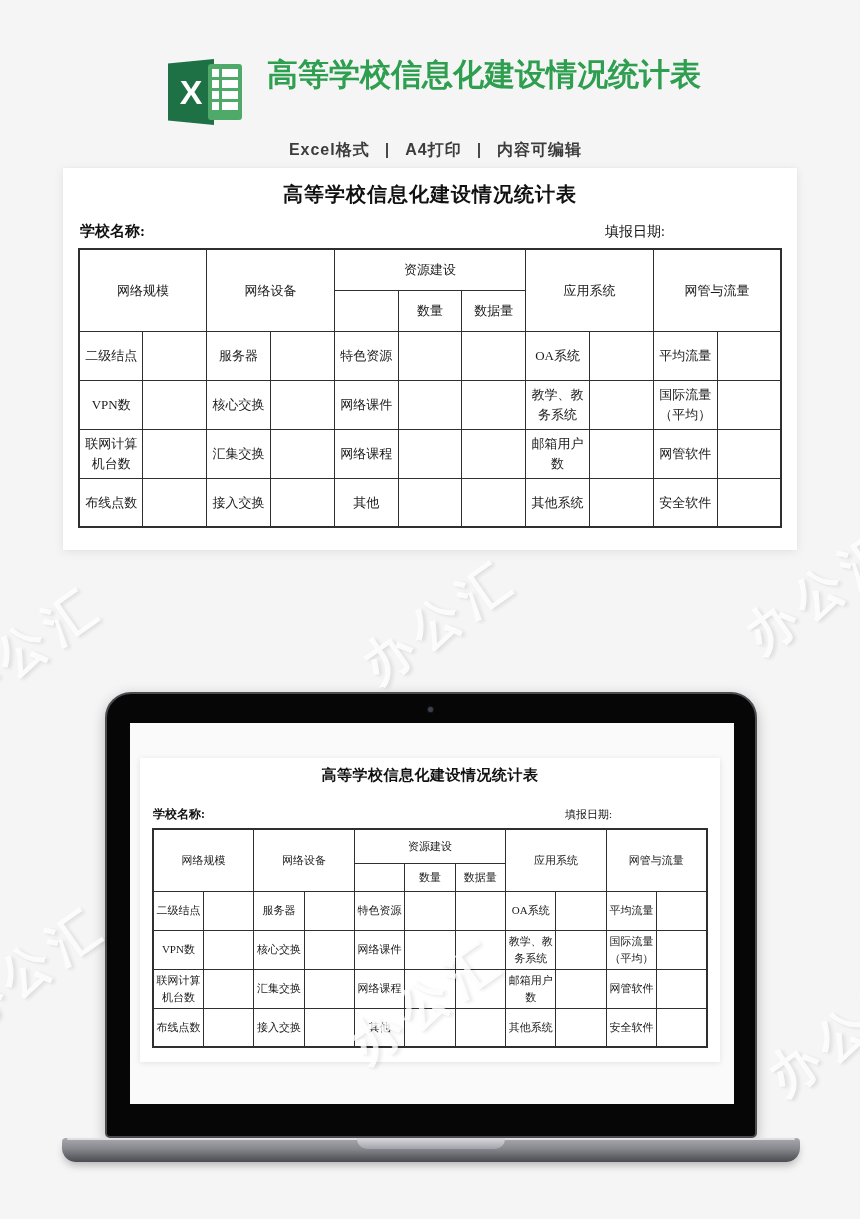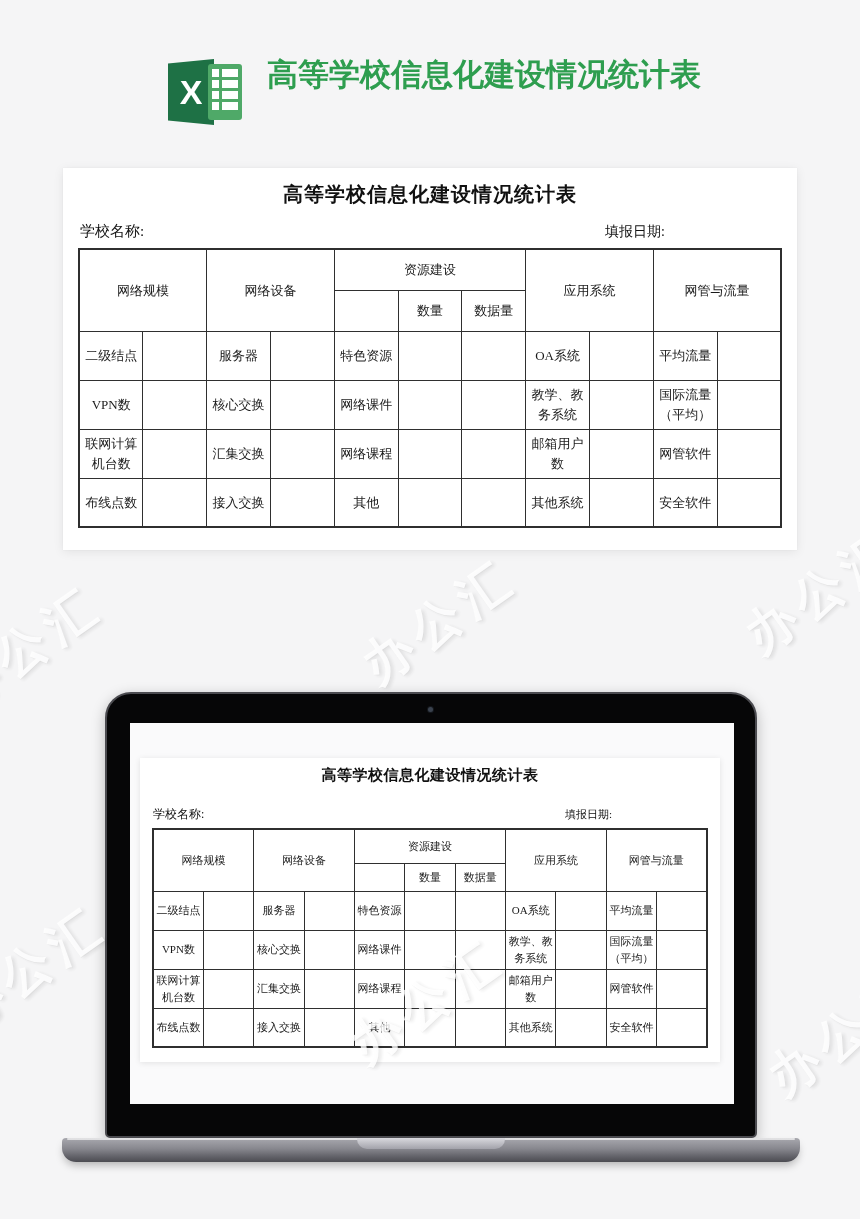--- a/index.html
+++ b/index.html
@@ -28,21 +28,21 @@
   .hdr-meta .sep{display:inline-block; padding:0 15px; color:#4a4a4a; font-weight:bold;}
 
   
   .doc-card{position:absolute; background:#ffffff;
             box-shadow:0 2px 10px rgba(0,0,0,0.08), 0 0 1px rgba(0,0,0,0.08);}
   .doc-main{left:63px; top:168px; width:734px; height:382px;}
   .doc-title{position:absolute; left:0; right:0; text-align:center; margin:0;
              font-weight:bold; color:#111;}
   .doc-main .doc-title{top:13px; font-size:20px; letter-spacing:1px;}
   .doc-labels span{position:absolute; font-family:"Liberation Serif", serif; color:#111;}
-  .lbl-school{font-weight:normal;}
+  .lbl-school{font-weight:bold;}
   .doc-main .lbl-school{left:17px; top:54px; font-size:15px;}
   .doc-main .lbl-date{right:132px; top:55px; font-size:14px;}
 
   table.stat{border-collapse:collapse; table-layout:fixed; position:absolute;
              background:#fff; font-family:"Liberation Serif", serif; color:#1a1a1a;}
   table.stat th, table.stat td{border:1px solid #2f2f2f; padding:1px 2px;
              text-align:center; vertical-align:middle; font-weight:normal;
              line-height:1.5; overflow:hidden;}
   .t-main{left:15px; top:80px; width:704px; border:2px solid #2f2f2f; font-size:13px;}
   .t-main tr.hr1{height:41px;} .t-main tr.hr2{height:41px;} .t-main tr.dr{height:49px;}
@@ -100,20 +100,23 @@
             <i></i>
             <i></i>
             <i></i>
             <i></i>
             <i></i>
             <i></i>
         </div>
       </div>
       <h1 class="page-title" style="color: rgb(46, 158, 79);">高等学校信息化建设情况统计表</h1>
     </div>
+    <div class="hdr-meta">
+      <span>Excel格式</span><span class="sep">|</span><span>A4打印</span><span class="sep">|</span><span>内容可编辑</span>
+    </div>
   </div>
 
   <section class="doc-card doc-main">
     <h2 class="doc-title">高等学校信息化建设情况统计表</h2>
     <div class="doc-labels">
       <span class="lbl-school">学校名称:</span>
       <span class="lbl-date">填报日期:</span>
     </div>
     <table class="stat t-main">
       <tbody>

